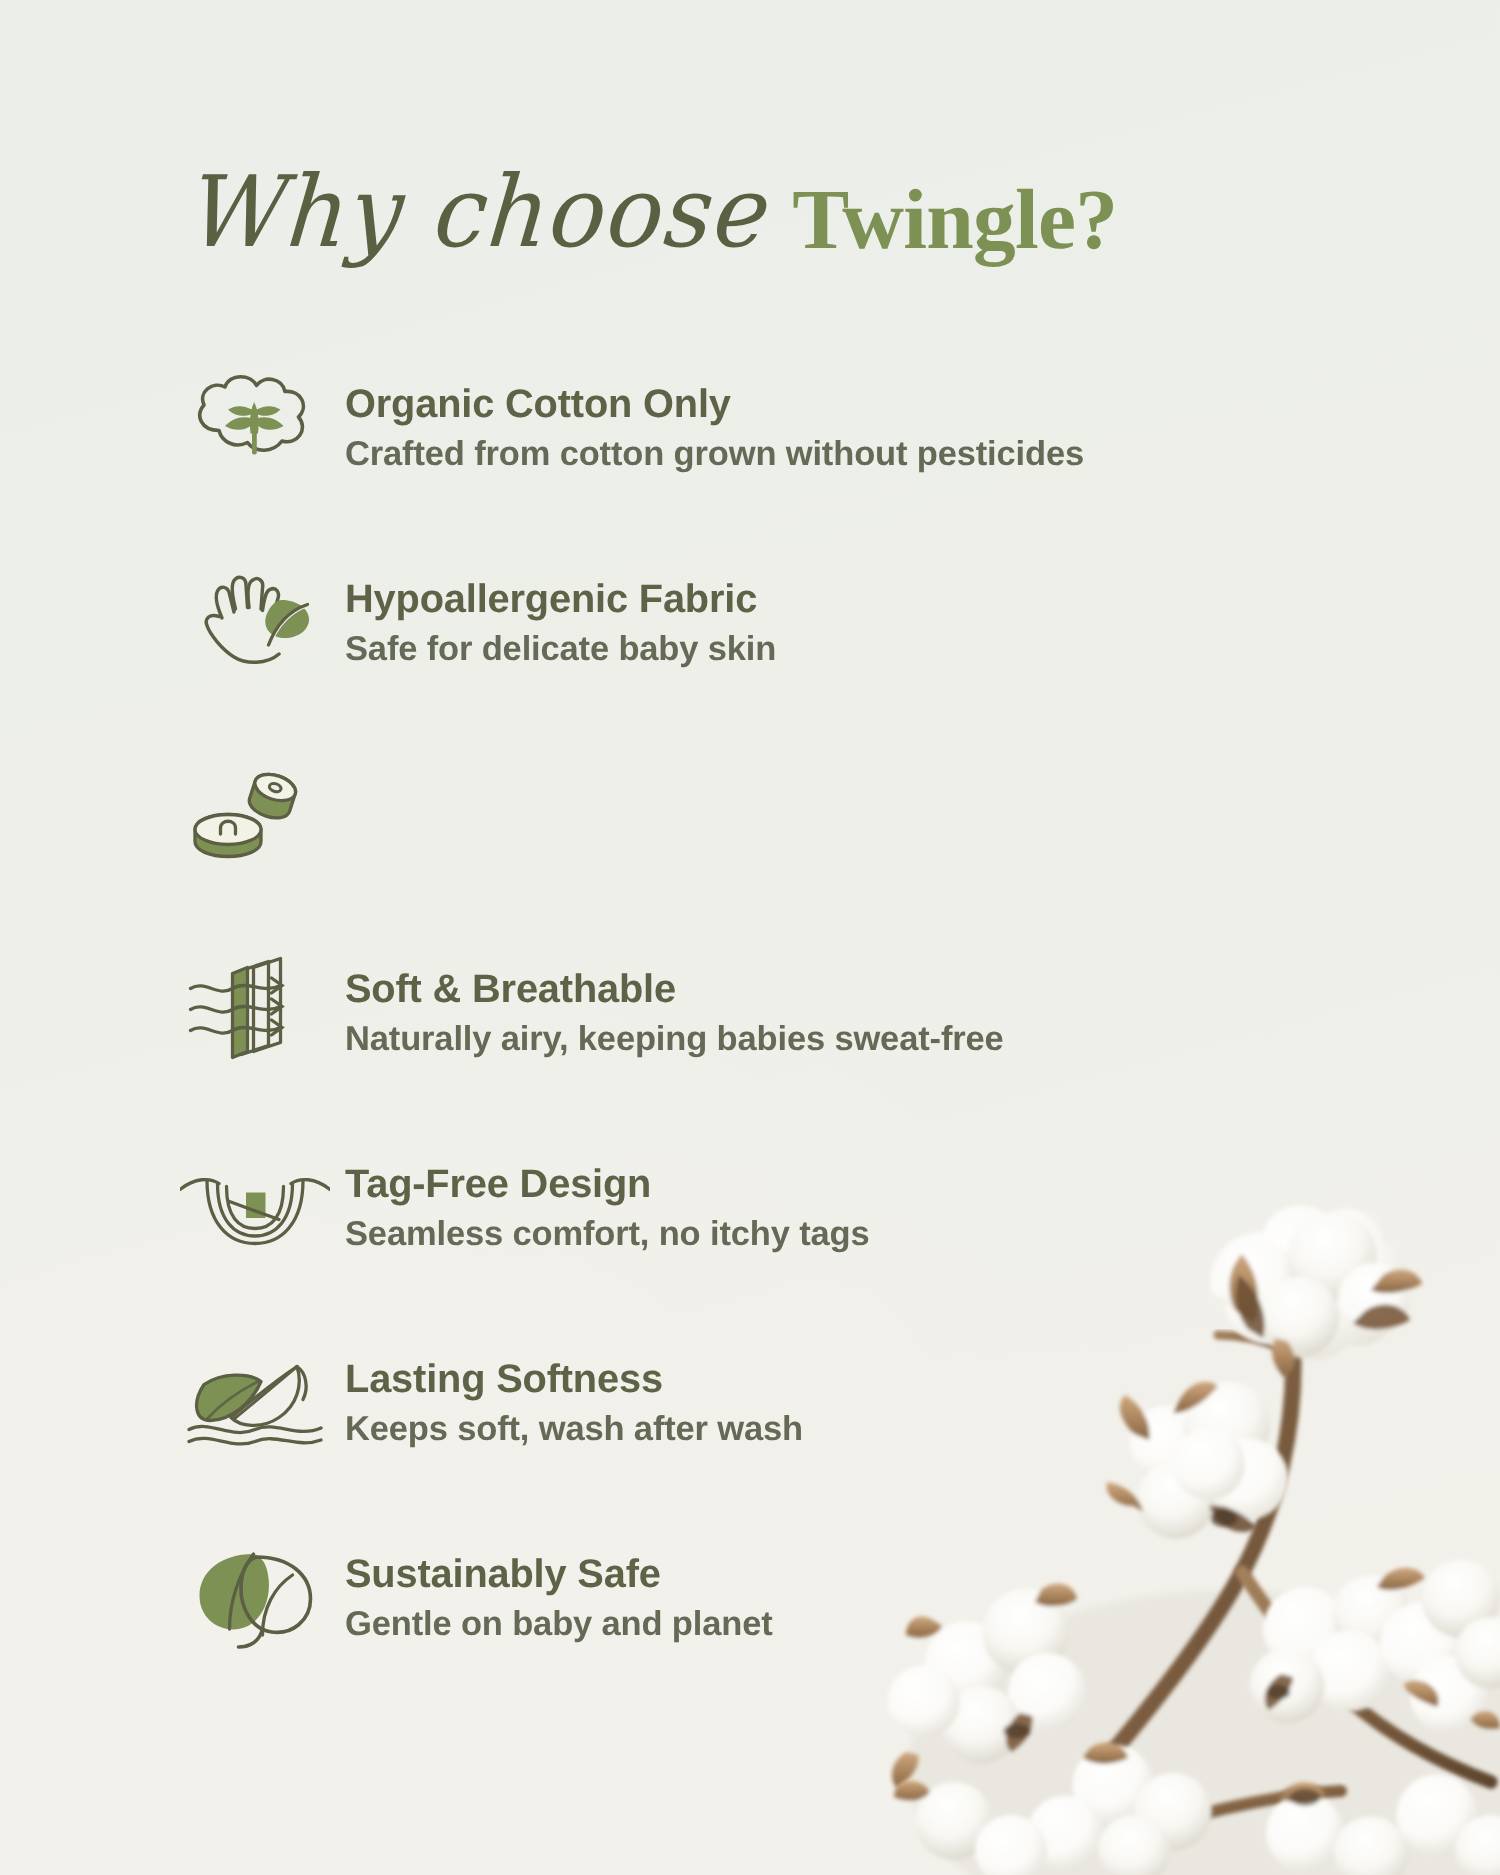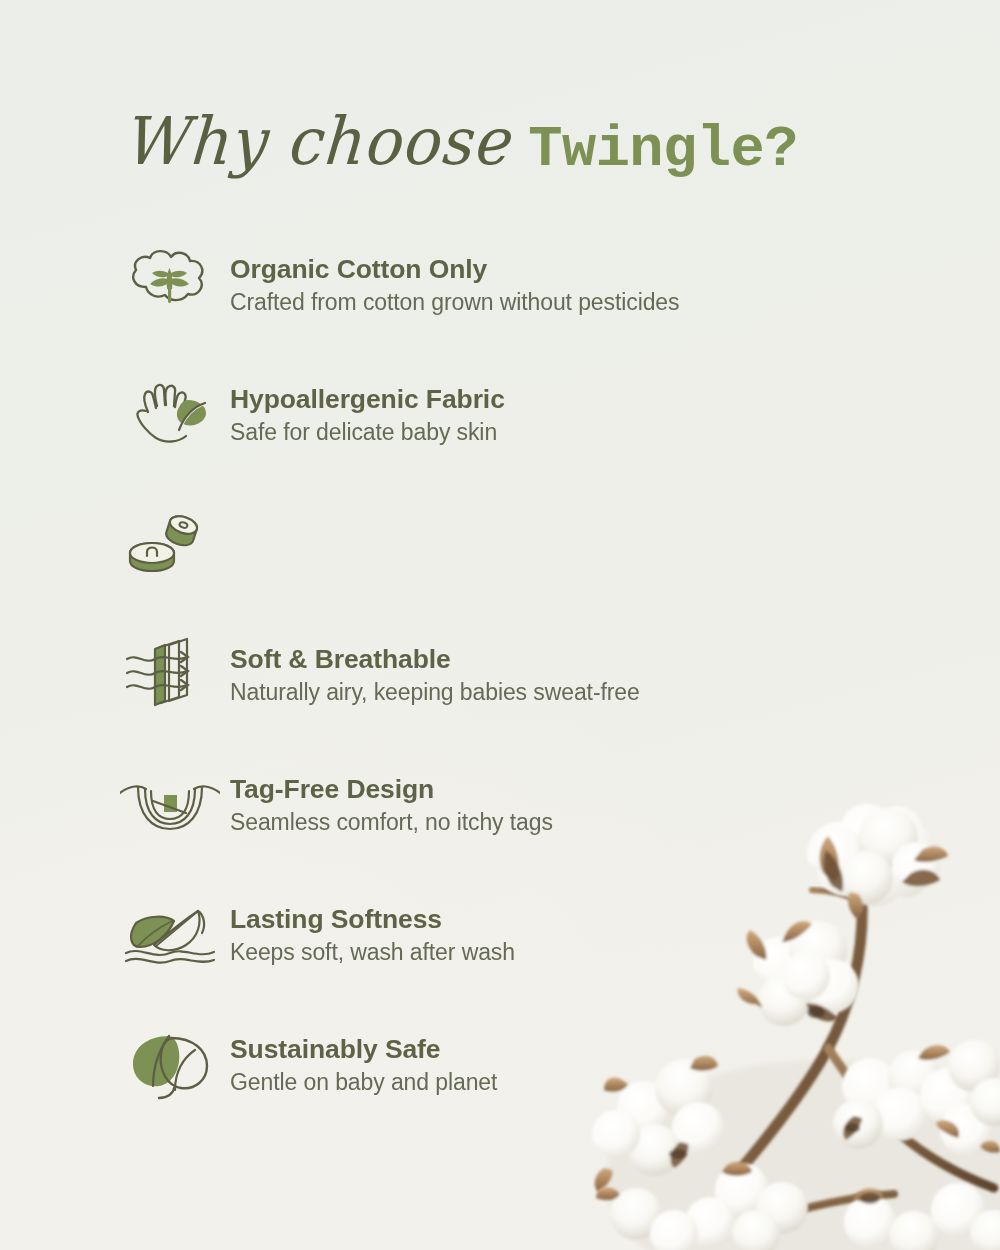--- a/index.html
+++ b/index.html
@@ -49,21 +49,21 @@
     font-weight: 400;
     font-size: 62px;
     color: #5a6042;
     letter-spacing: 1px;
     display: inline-block;
     vertical-align: baseline;
     transform: skewX(-6deg) scaleY(1.06);
     transform-origin: left bottom;
   }
   #heading-brand {
-    font-family: Liberation Mono, monospace;
+    font-family: Liberation Serif, serif;
     font-weight: bold;
     font-size: 57px;
     color: #7d9155;
     letter-spacing: -0.5px;
     display: inline-block;
     vertical-align: baseline;
     margin-left: 18px;
   }
 
   
@@ -95,21 +95,21 @@
   .feature-title {
     font-size: 26.5px;
     font-weight: bold;
     color: #5e6347;
     line-height: 1.16;
     letter-spacing: -0.1px;
     margin: 0 0 4px 0;
   }
   .feature-sub {
     font-size: 23px;
-    font-weight: normal;
+    font-weight: bold;
     color: #656a56;
     line-height: 1.2;
     letter-spacing: -0.1px;
     margin: 0;
   }
 </style>
 </head>
 <body>
 
 <div id="page">

